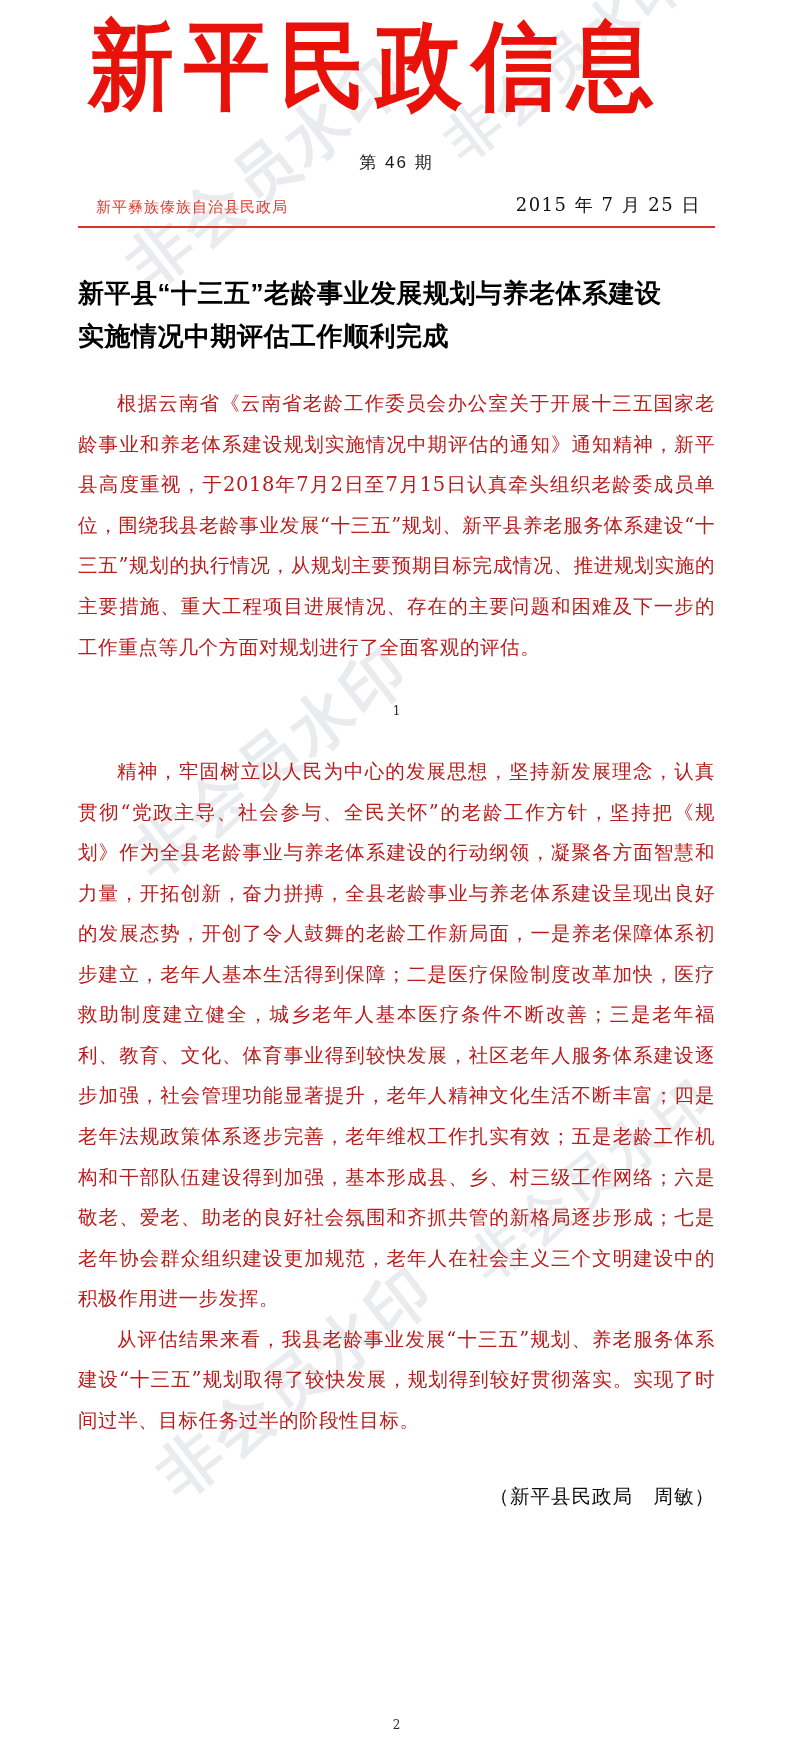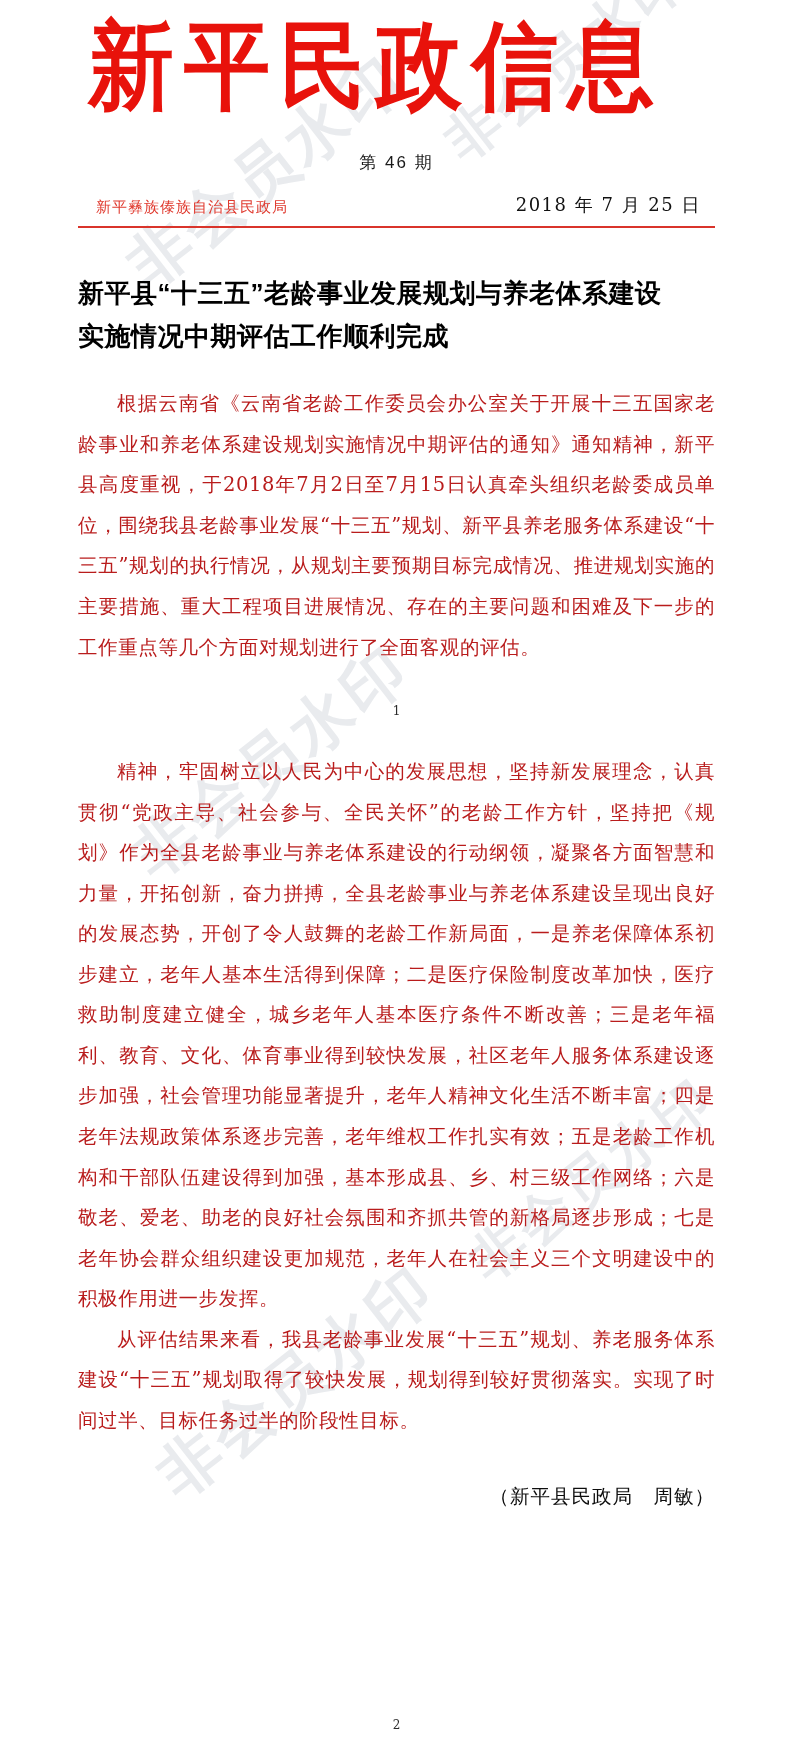--- a/index.html
+++ b/index.html
@@ -208,21 +208,21 @@
   <div class="sheet">
 
     <div class="masthead">
       <div class="masthead-title">新平民政信息</div>
     </div>
 
     <div class="issue-line">第 46 期</div>
 
     <div class="meta-row">
       <div class="meta-org">新平彝族傣族自治县民政局</div>
-      <div class="meta-date">2018 年 7 月 25 日</div>
+      <div class="meta-date">2015 年 7 月 25 日</div>
     </div>
 
     <div class="rule"></div>
 
     <div class="doc-title">
       <span class="tline">新平县“十三五”老龄事业发展规划与养老体系建设</span>
       <span class="tline">实施情况中期评估工作顺利完成</span>
     </div>
 
     <div class="body-block">

